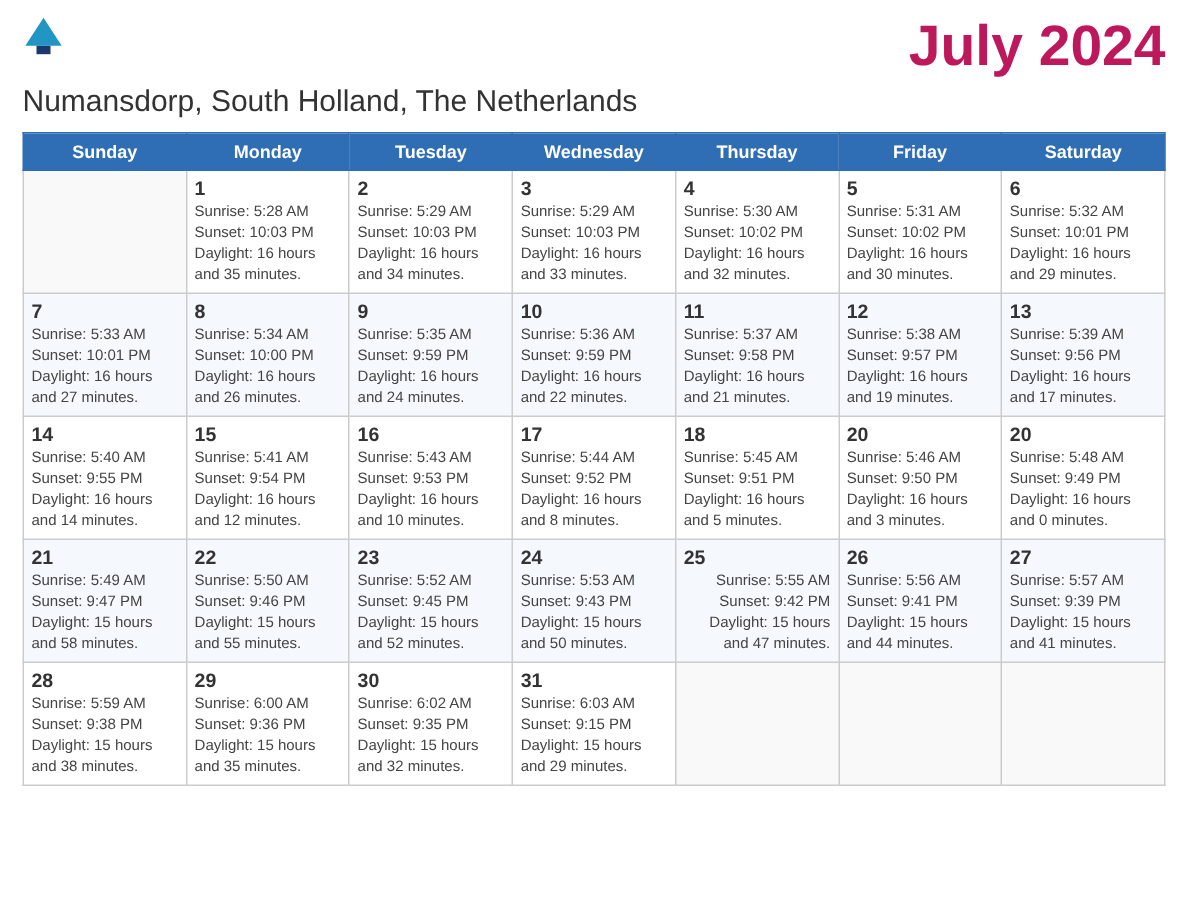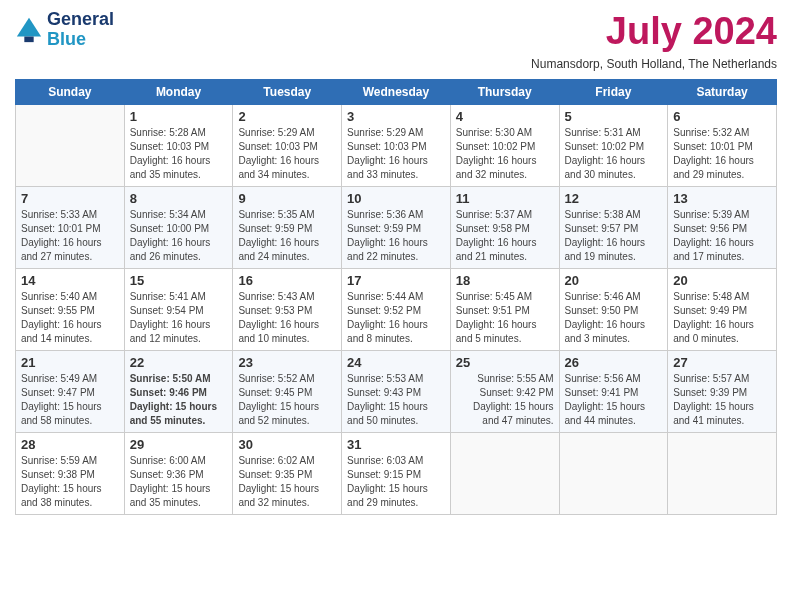--- a/index.html
+++ b/index.html
@@ -34,22 +34,22 @@
       width: 28px;
       height: 28px;
     }
     .month-title {
       font-size: 38px;
       font-weight: bold;
       color: #be185d;
       text-align: center;
     }
     .location-title {
-      text-align: right;
-      font-size: 12px;
+      text-align: left;
+      font-size: 20px;
       color: #333;
       margin-bottom: 8px;
       font-weight: normal;
     }
     table {
       width: 100%;
       border-collapse: collapse;
       font-size: 11px;
     }
     thead tr th {
@@ -90,24 +90,20 @@
   </style>
 </head>
 <body>
 
 <div class="header-row">
   <div class="logo">
     <svg class="logo-icon" viewBox="0 0 30 30">
       <polygon points="15,2 28,22 2,22" fill="#2196c4"></polygon>
       <rect x="10" y="22" width="10" height="6" fill="#1a3a6e"></rect>
     </svg>
-    <div class="logo-text">
-      <div>General</div>
-      <div><span>Blue</span></div>
-    </div>
   </div>
   <div class="month-title">July 2024</div>
 </div>
 
 <div class="location-title">Numansdorp, South Holland, The Netherlands</div>
 
 <table>
   <thead>
     <tr id="weekday-header">
     <th>Sunday</th>
@@ -270,21 +266,21 @@
       <tr>
         <td>
           <span class="day-num">21</span>
           <div class="day-info" style="white-space: pre-line;">Sunrise: 5:49 AM
 Sunset: 9:47 PM
 Daylight: 15 hours
 and 58 minutes.</div>
         </td>
         <td>
           <span class="day-num">22</span>
-          <div class="day-info" style="white-space: pre-line; font-weight: bold;">Sunrise: 5:50 AM
+          <div class="day-info" style="white-space: pre-line;">Sunrise: 5:50 AM
 Sunset: 9:46 PM
 Daylight: 15 hours
 and 55 minutes.</div>
         </td>
         <td>
           <span class="day-num">23</span>
           <div class="day-info" style="white-space: pre-line;">Sunrise: 5:52 AM
 Sunset: 9:45 PM
 Daylight: 15 hours
 and 52 minutes.</div>

